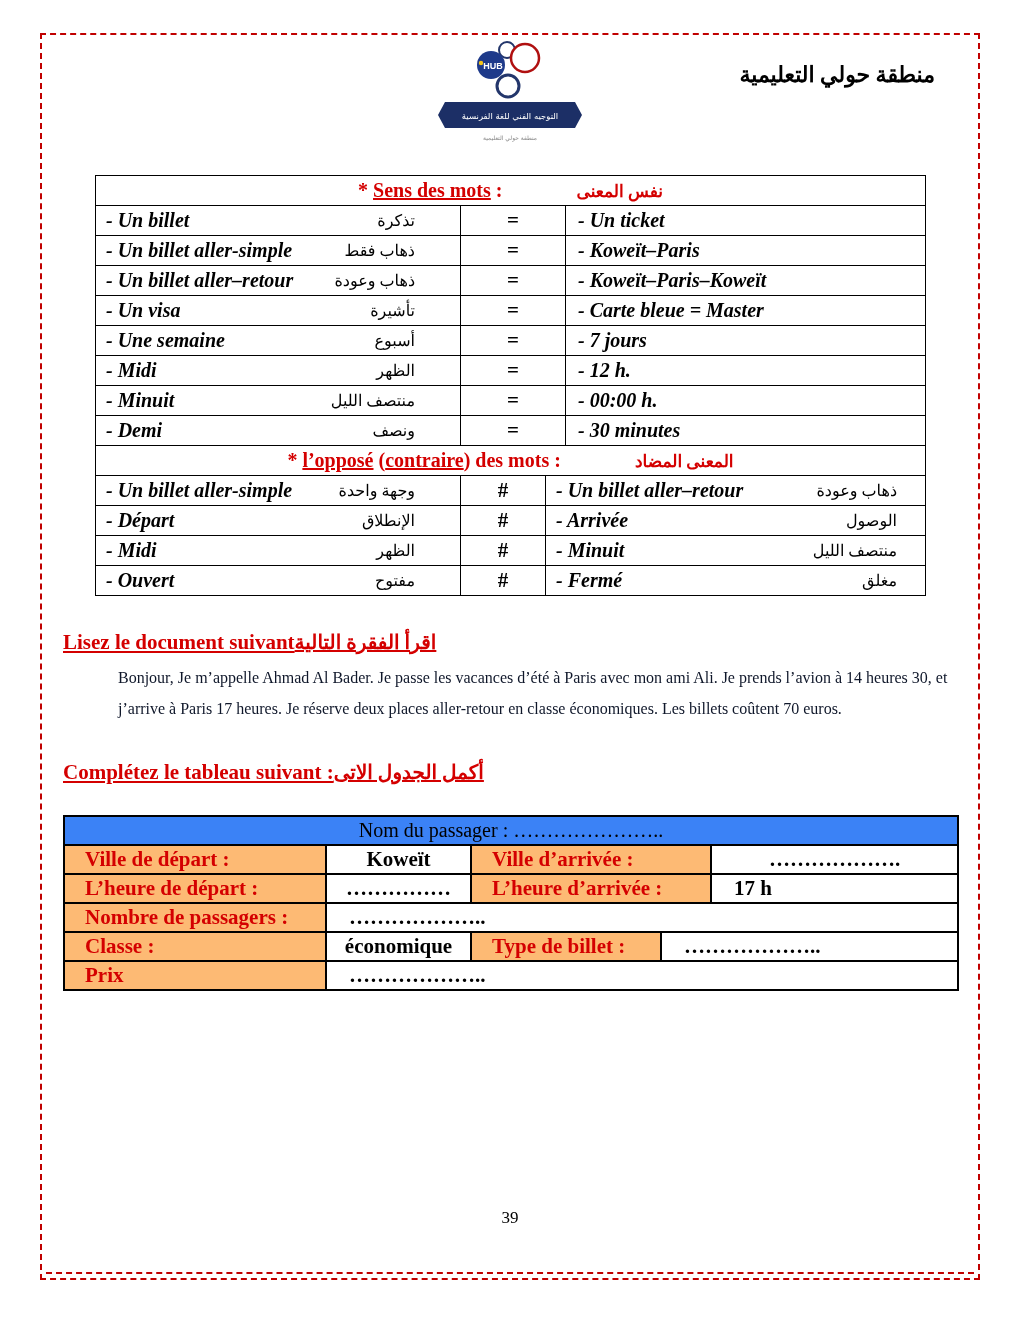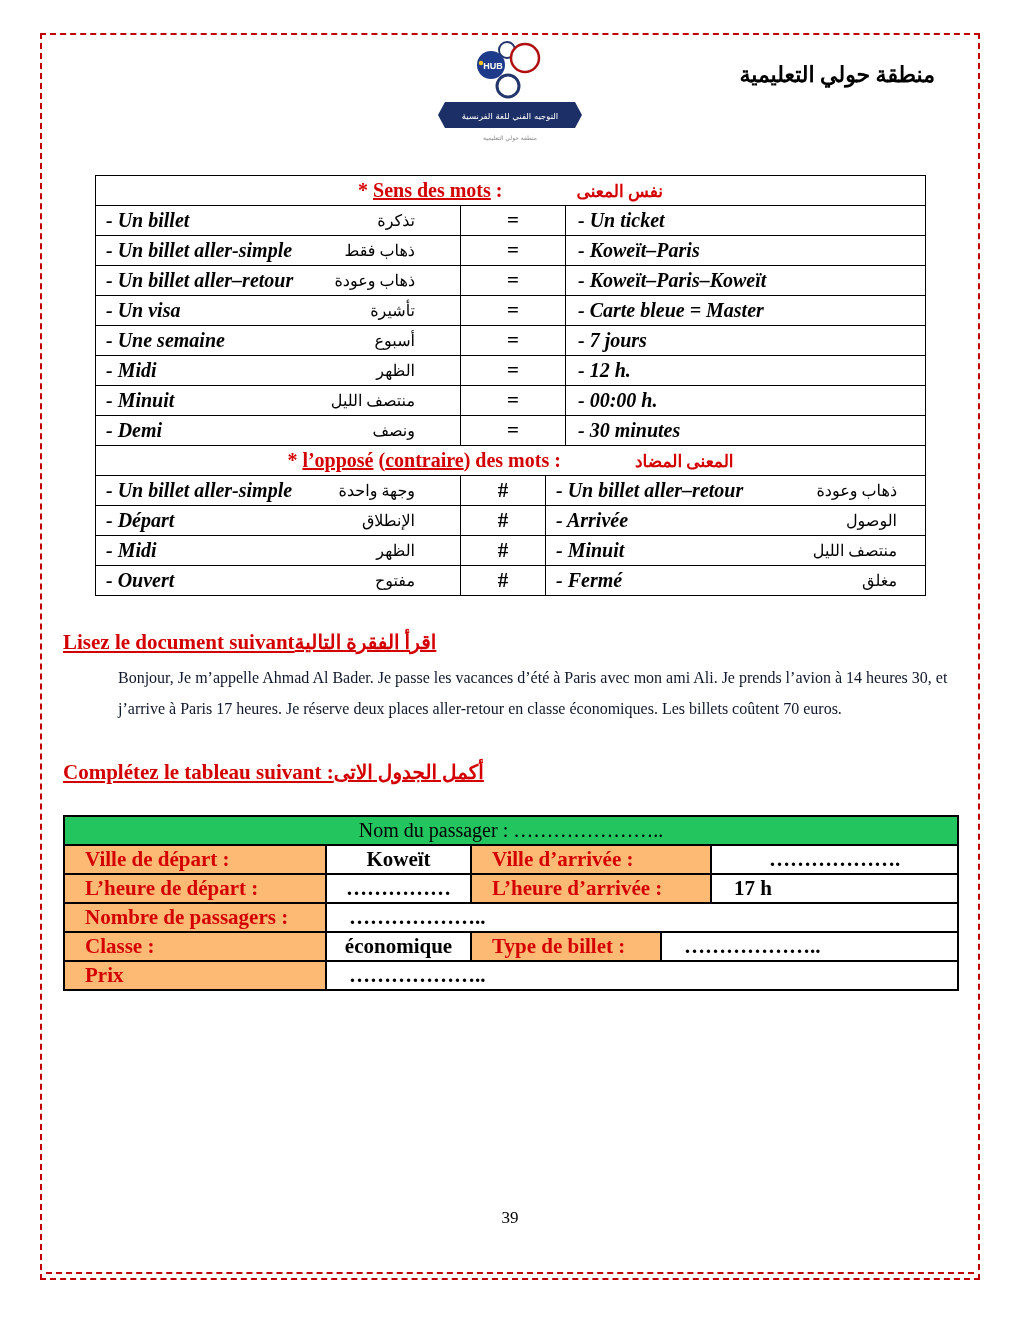--- a/index.html
+++ b/index.html
@@ -54,21 +54,21 @@
   .h1 { margin-top:34px; }
   .h2 { margin-top:36px; }
   .paragraph {
     margin-left:118px; width:845px; margin-top:7px;
     font-size:16px; line-height:31px; color:#0f172a;
   }
   
   .form { margin-left:63px; margin-top:30px; width:894px; table-layout:fixed; }
   .form td { border:2px solid #000; height:29px; vertical-align:middle; }
   .f-header {
-    background:#22c55e; text-align:center; font-size:20px; color:#000; height:28px;
+    background:#3b82f6; text-align:center; font-size:20px; color:#000; height:28px;
   }
   .f-lbl {
     background:#fdba74; color:#d40000; font-weight:bold; font-size:21px; padding-left:20px;
   }
   .f-val { font-weight:bold; font-size:21px; color:#000; }
   .f-val.center { text-align:center; }
   .f-val.left { padding-left:22px; }
   .page-number {
     position:absolute; left:0; right:0; top:1208px;
     text-align:center; font-size:17px; color:#000;

